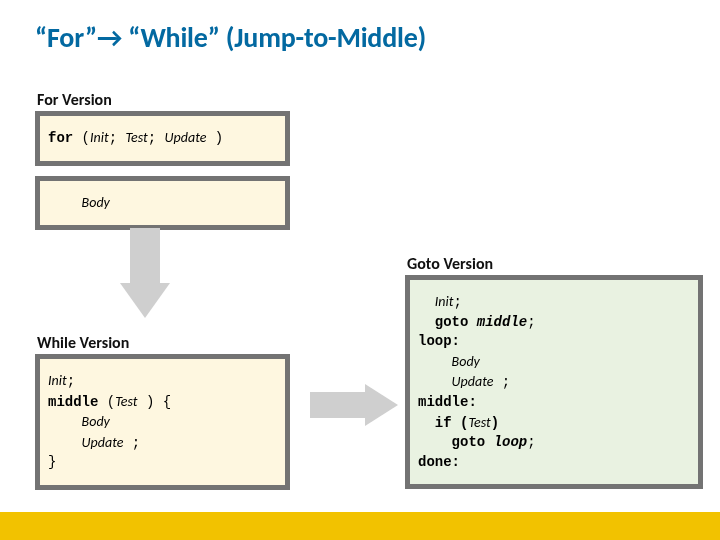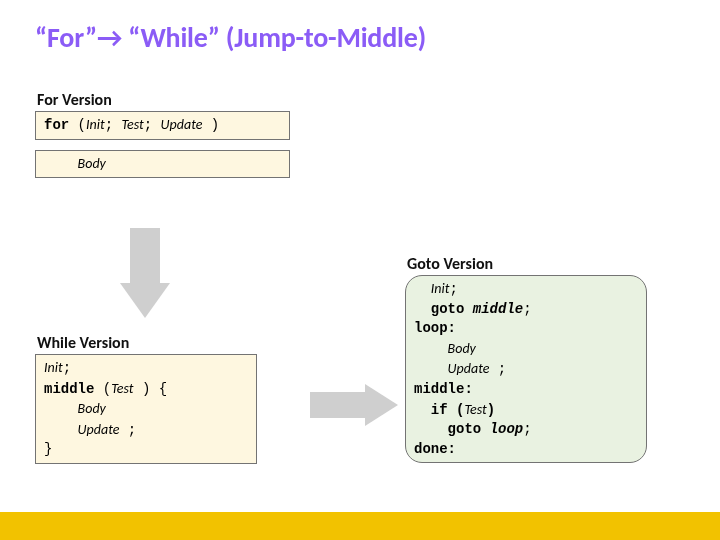--- a/index.html
+++ b/index.html
@@ -14,58 +14,58 @@
   }
   .slide {
     position: relative;
     width: 720px;
     height: 540px;
     padding: 20px 35px 0 35px;
   }
   .title {
     font-size: 28px;
     font-weight: 700;
-    color: #8b5cf6;
+    color: #0369a1;
     margin: 0 0 22px 0;
     letter-spacing: -0.2px;
   }
   .section-label {
     font-size: 16px;
     font-weight: 700;
     color: #111;
     margin: 0 0 2px 2px;
   }
   .codebox {
-    border: 1px solid #737373;
-    padding: 3px 8px;
+    border: 5px solid #737373;
+    padding: 12px 8px;
     font-size: 14px;
     line-height: 1.4;
     white-space: pre;
     font-family: "Courier New", monospace;
   }
   .codebox .kw { font-weight: 700; }
   .codebox .it { font-style: italic; font-family: Calibri, Arial, sans-serif; }
   .box-yellow { background: #fef7e0; }
-  .box-green  { background: #e9f2e1; border-radius: 17px; }
+  .box-green  { background: #e9f2e1; }
   .arrow-down {
     display: block;
   }
   .arrow-right {
     display: block;
   }
   .bottom-bar {
     position: absolute;
     left: 0; right: 0; bottom: 0;
     height: 28px;
     background: #f2c200;
   }
   
   .for-block   { position: absolute; left: 35px;  top:  90px; width: 255px; }
-  .while-block { position: absolute; left: 35px;  top: 333px; width: 222px; }
-  .goto-block  { position: absolute; left: 405px; top: 254px; width: 242px; }
+  .while-block { position: absolute; left: 35px;  top: 333px; width: 255px; }
+  .goto-block  { position: absolute; left: 405px; top: 254px; width: 298px; }
   .arrow1-wrap { position: absolute; left: 110px; top: 228px; }
   .arrow2-wrap { position: absolute; left: 310px; top: 380px; }
 </style>
 </head>
 <body>
 
 <div class="slide">
 
   <h1 class="title">
     <span>“For”</span><span>→</span> <span>“While” (Jump-to-Middle)</span>

